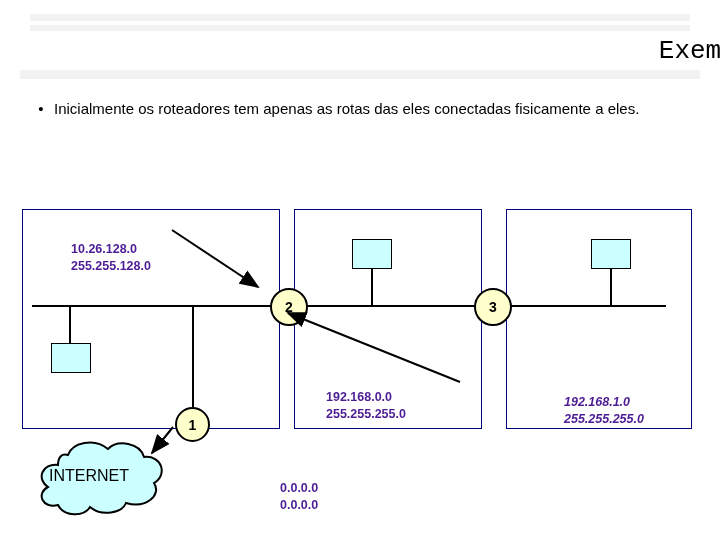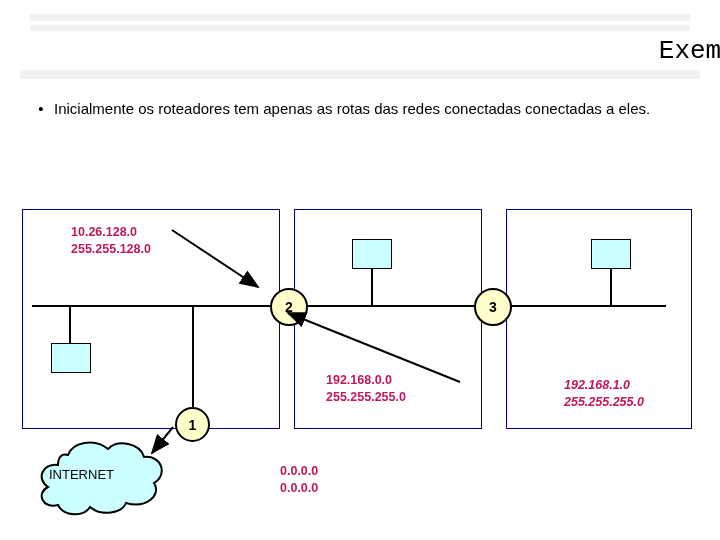--- a/index.html
+++ b/index.html
@@ -108,29 +108,30 @@
     border: 2px solid #000000;
     display: flex;
     align-items: center;
     justify-content: center;
     font-size: 14px;
     font-weight: bold;
     color: #000000;
   }
   .label-blue {
     position: absolute;
-    color: #be185d;
+    color: #4c1d95;
     font-size: 12.5px;
     font-weight: bold;
     line-height: 17px;
     white-space: pre-line;
+    margin-top: 17px;
   }
   .internet-label {
     position: absolute;
-    font-size: 13px;
+    font-size: 16px;
     color: #000000;
   }
   svg.arrows {
     position: absolute;
     left: 0; top: 0;
     width: 720px;
     height: 345px;
     overflow: visible;
   }
   svg.cloud {
@@ -144,21 +145,21 @@
 
   <div class="bar-top"></div>
   <div class="bar-mid"></div>
 
   <div class="title">Exemplo</div>
 
   <div class="bar-bottom"></div>
 
   <div class="bullet-row">
     <span class="bullet-mark">•</span>
-    <span class="bullet-text">Inicialmente os roteadores tem apenas as rotas das redes conectadas conectadas a eles.</span>
+    <span class="bullet-text">Inicialmente os roteadores tem apenas as rotas das eles conectadas fisicamente a eles.</span>
   </div>
 
   <div class="diagram">
 
     <div class="net-box" style="left:22px; top:14px; width:256px; height:218px;"></div>
     <div class="net-box" style="left:294px; top:14px; width:186px; height:218px;"></div>
     <div class="net-box" style="left:506px; top:14px; width:184px; height:218px;"></div>
 
     <div class="hline" style="left:32px; top:110px; width:256px;"></div>
     <div class="hline" style="left:302px; top:110px; width:186px;"></div>

